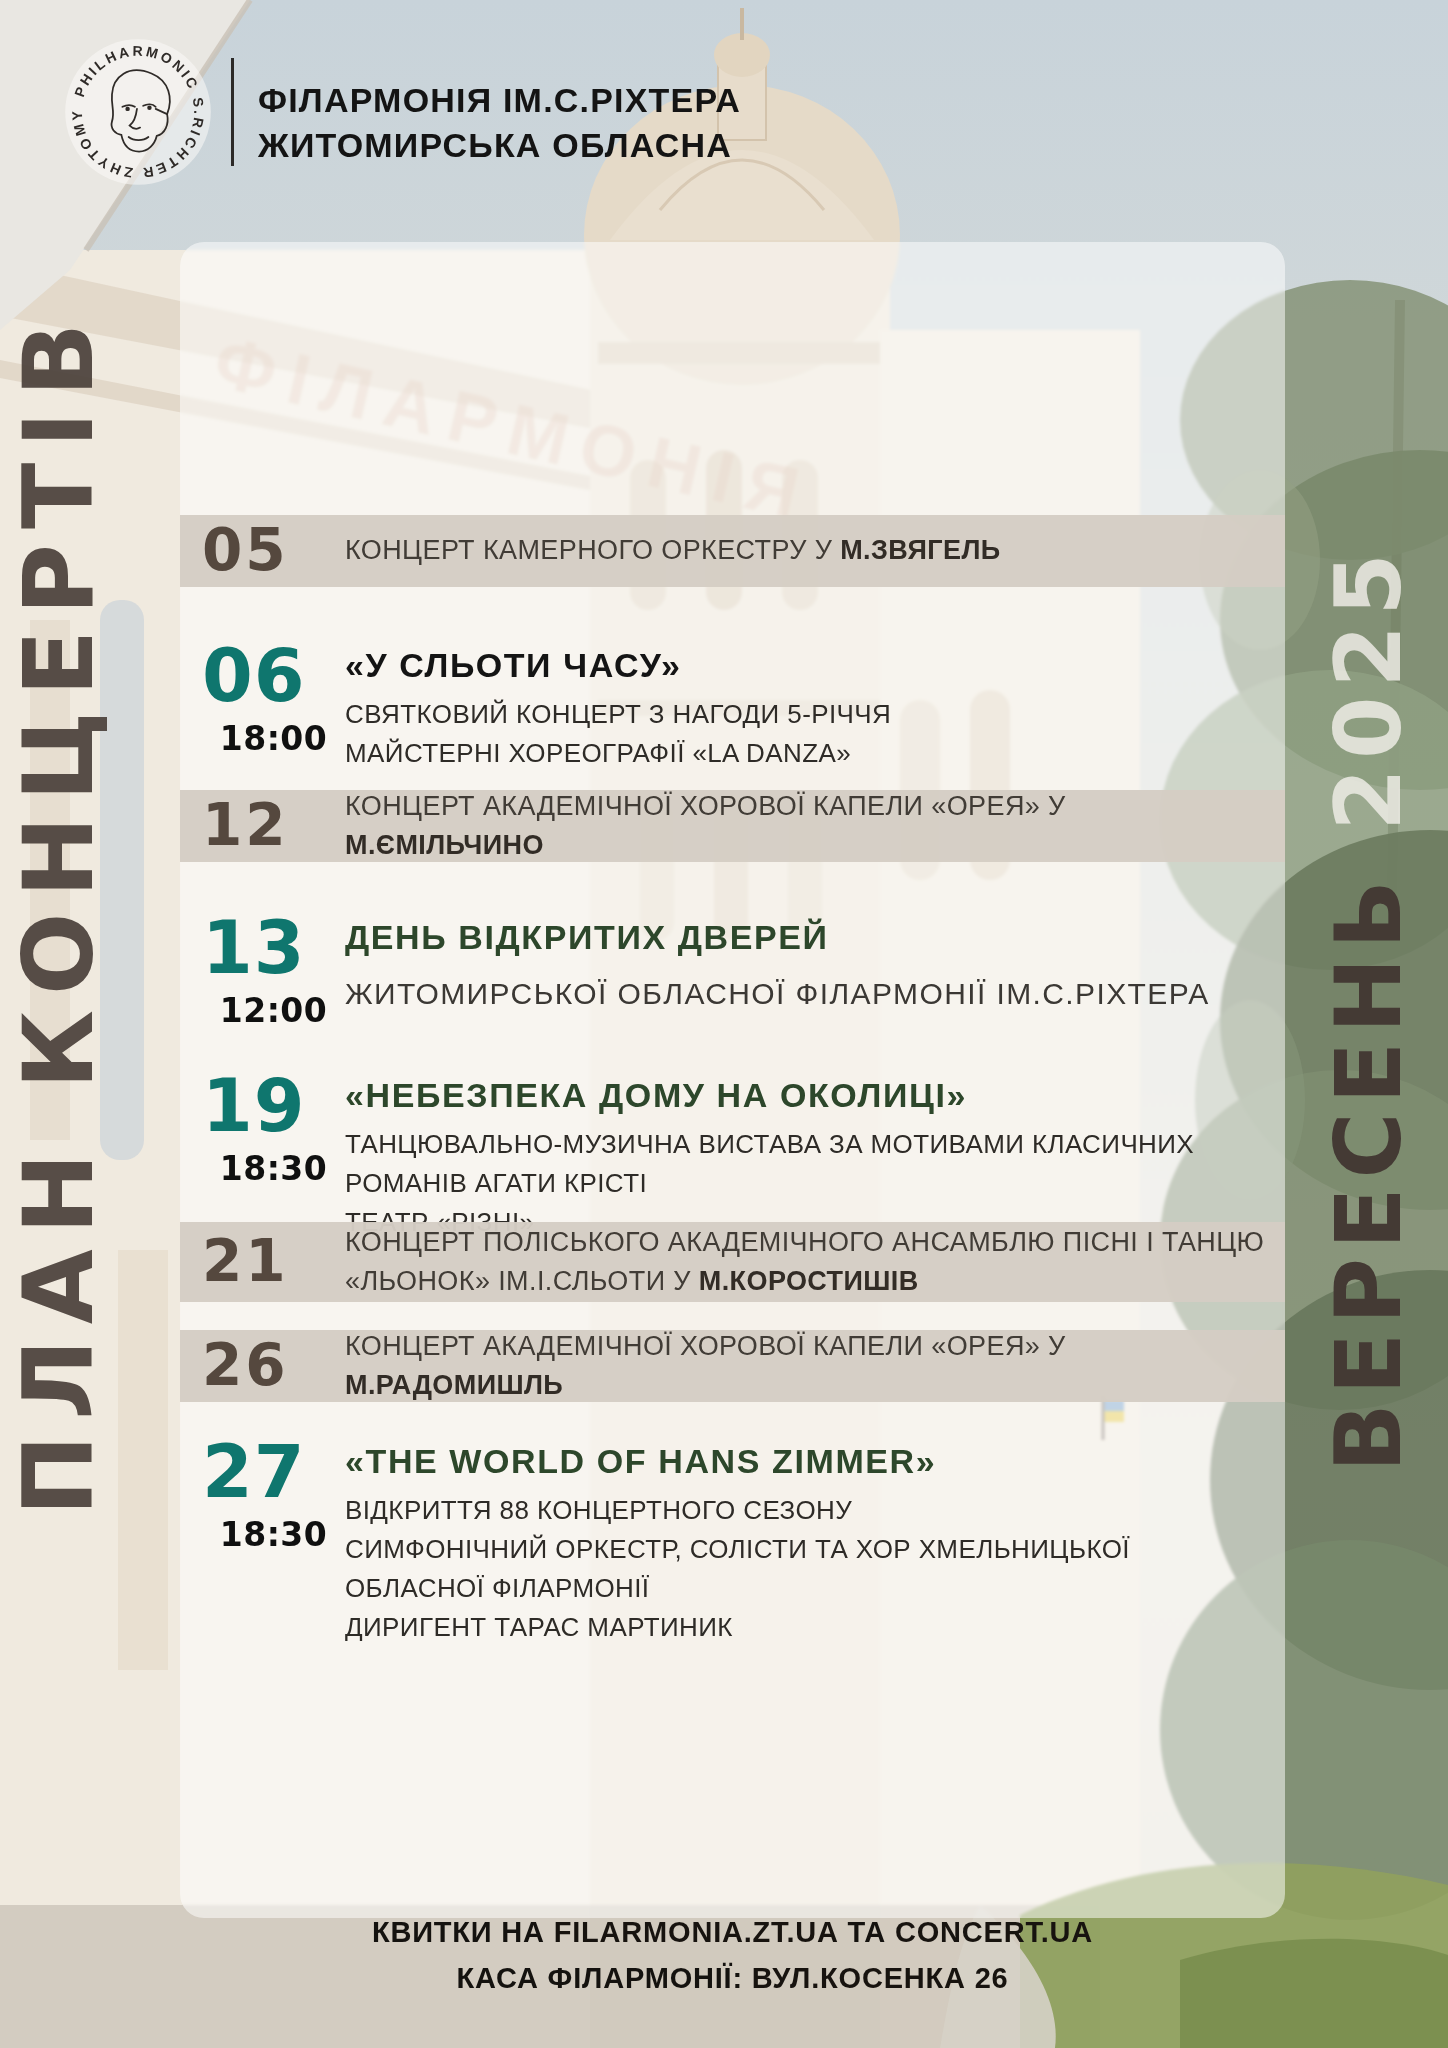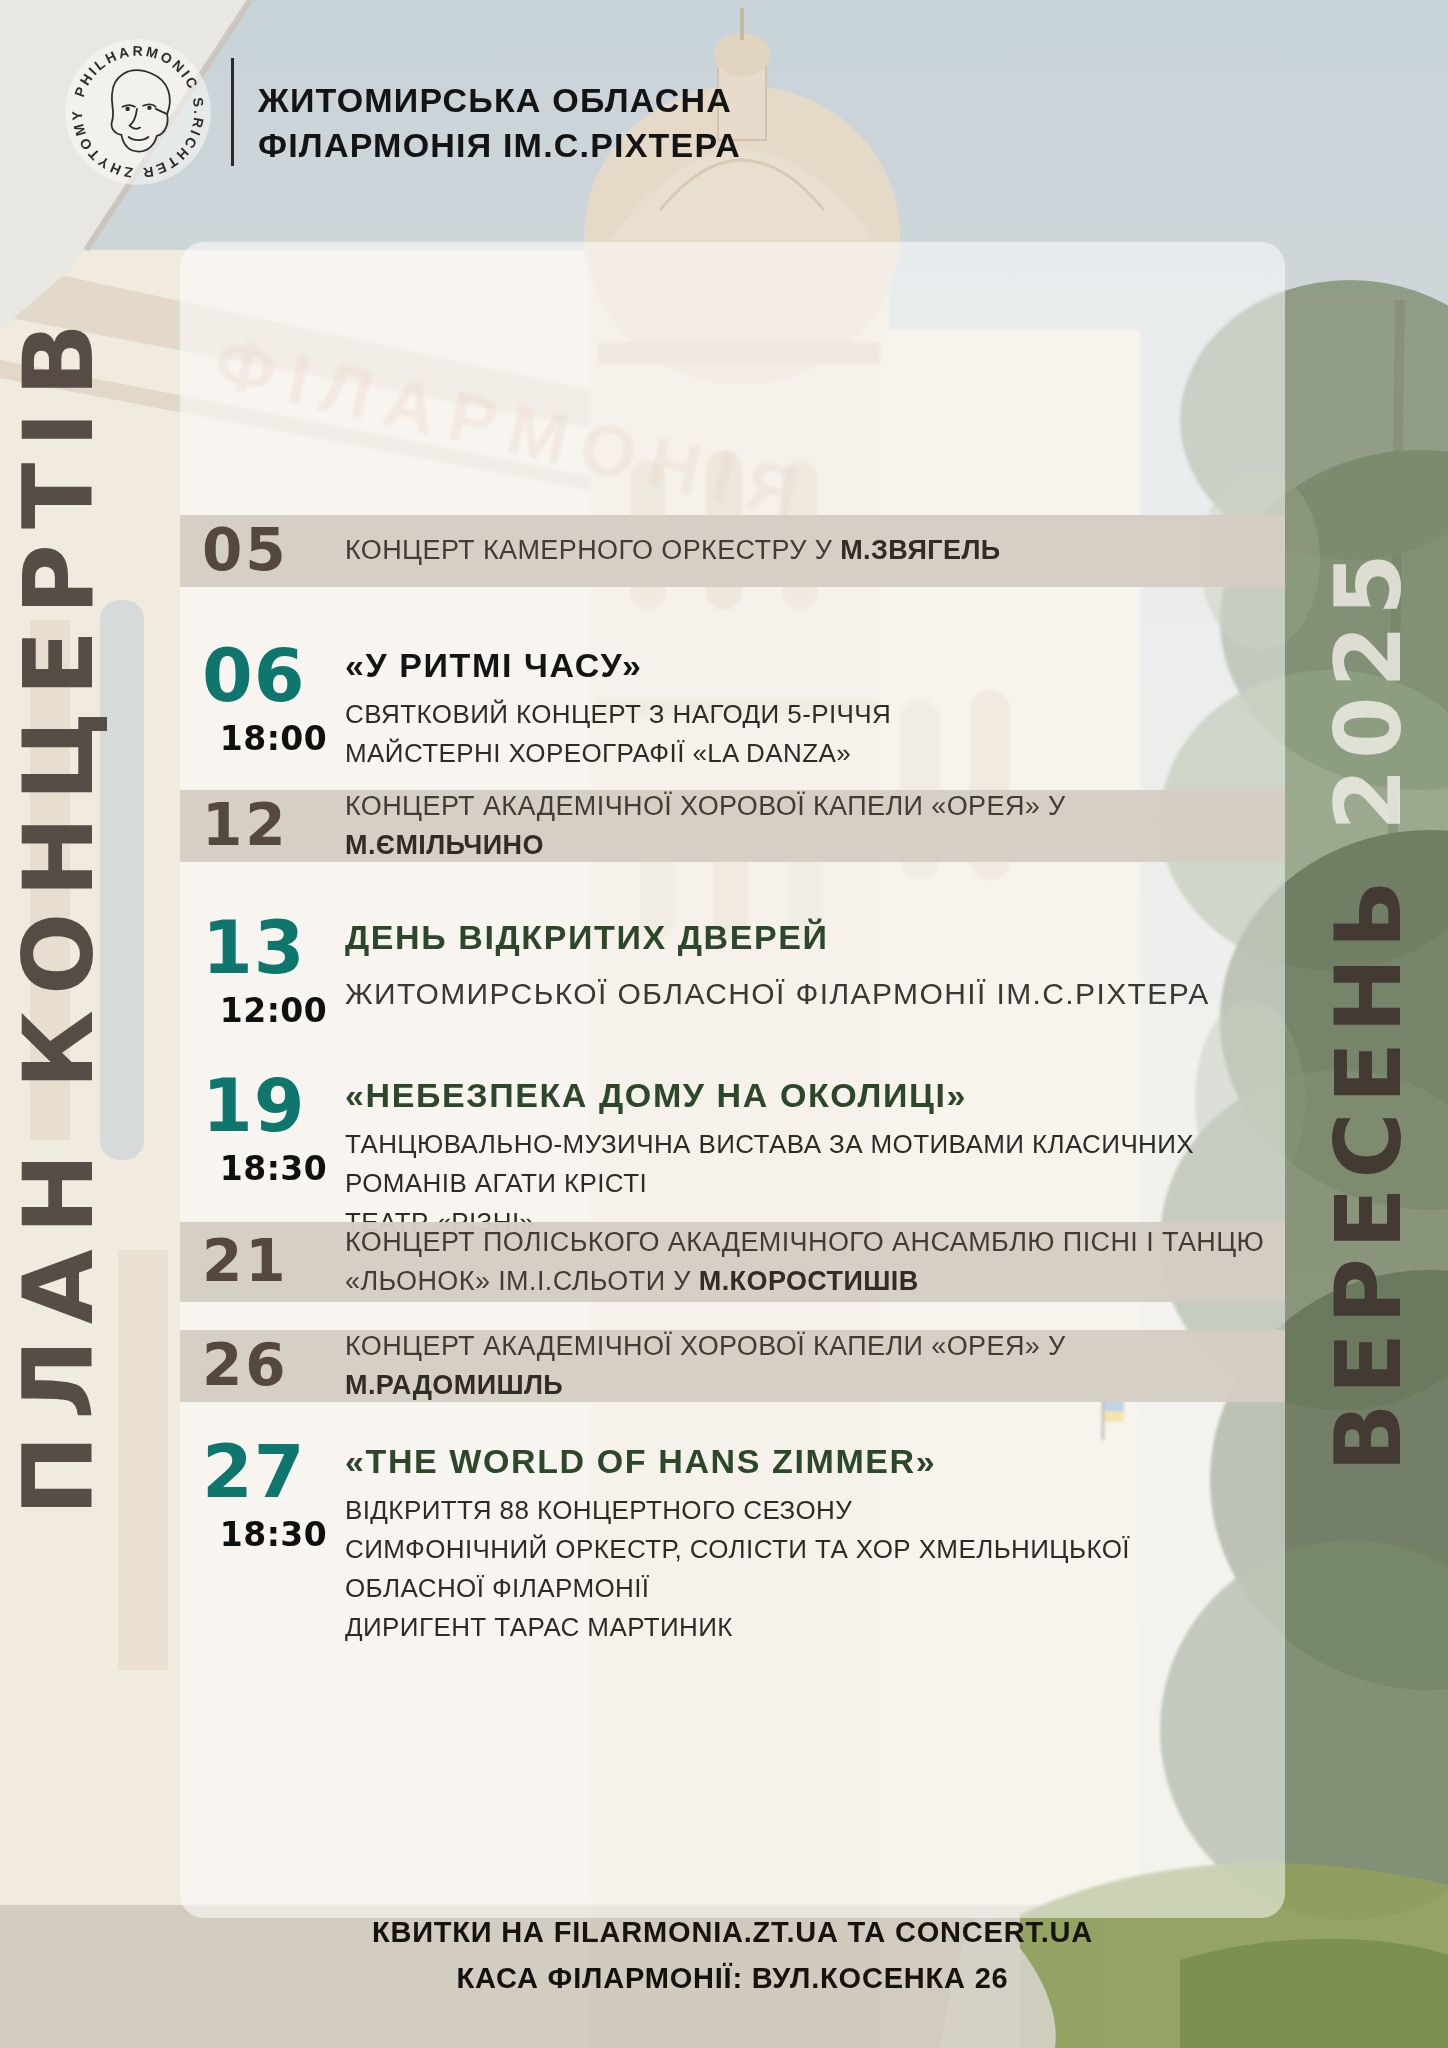--- a/index.html
+++ b/index.html
@@ -160,22 +160,22 @@
       <path d="M80,69 C84,67 89,67 92,70"></path>
       <path d="M74,72 C73,80 71,85 67,88 C70,91 74,92 77,90"></path>
       <path d="M66,99 C71,103 80,103 85,99"></path>
       <path d="M92,72 L103,77"></path>
       <circle cx="65" cy="72" r="1.3" fill="#2f2b28"></circle>
       <circle cx="86" cy="71" r="1.3" fill="#2f2b28"></circle>
     </g>
   </svg>
   <div class="divider"></div>
   <div class="org">
+    <div>ФІЛАРМОНІЯ ІМ.С.РІХТЕРА</div>
     <div>ЖИТОМИРСЬКА ОБЛАСНА</div>
-    <div>ФІЛАРМОНІЯ ІМ.С.РІХТЕРА</div>
   </div>
 </div>
 
 <div class="vert vert-left">ПЛАН КОНЦЕРТІВ</div>
 <div class="vert vert-right"><span class="month">ВЕРЕСЕНЬ</span><span> </span><span class="year">2025</span></div>
 
 <div class="card">
   <div>
       <div class="row band row-0">
         <div class="date">
@@ -184,21 +184,21 @@
         <div class="content">
           <div class="line"><span>КОНЦЕРТ КАМЕРНОГО ОРКЕСТРУ У </span><span class="b">М.ЗВЯГЕЛЬ</span></div>
         </div>
       </div>
       <div class="row plain row-1">
         <div class="date">
           <div class="day">06</div>
           <div class="time">18:00</div>
         </div>
         <div class="content">
-          <div class="title ">«У РИТМІ ЧАСУ»</div>
+          <div class="title ">«У СЛЬОТИ ЧАСУ»</div>
           <div class="line"><span>СВЯТКОВИЙ КОНЦЕРТ З НАГОДИ 5-РІЧЧЯ</span></div>
           <div class="line"><span>МАЙСТЕРНІ ХОРЕОГРАФІЇ «LA DANZA»</span></div>
         </div>
       </div>
       <div class="row band row-2">
         <div class="date">
           <div class="day">12</div>
         </div>
         <div class="content">
           <div class="line"><span>КОНЦЕРТ АКАДЕМІЧНОЇ ХОРОВОЇ КАПЕЛИ «ОРЕЯ» У </span><span class="b">М.ЄМІЛЬЧИНО</span></div>

